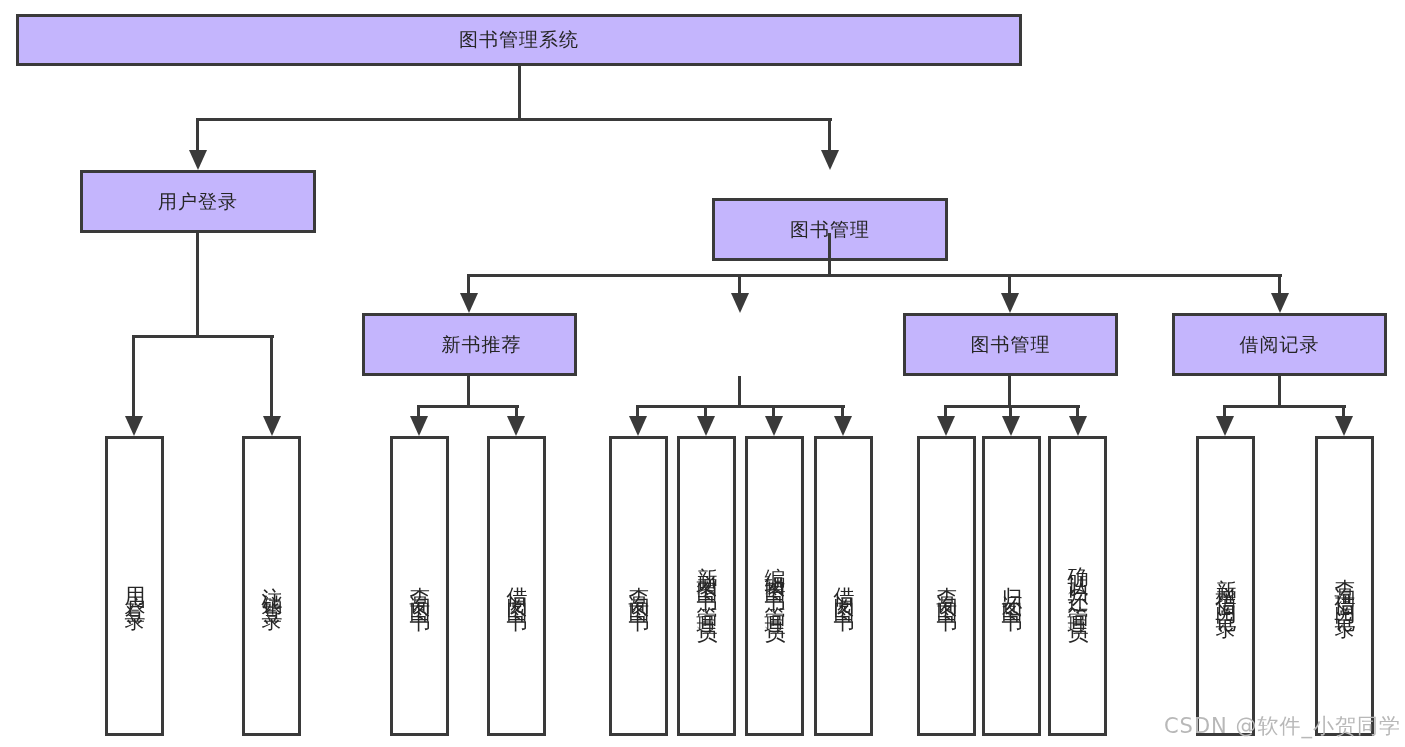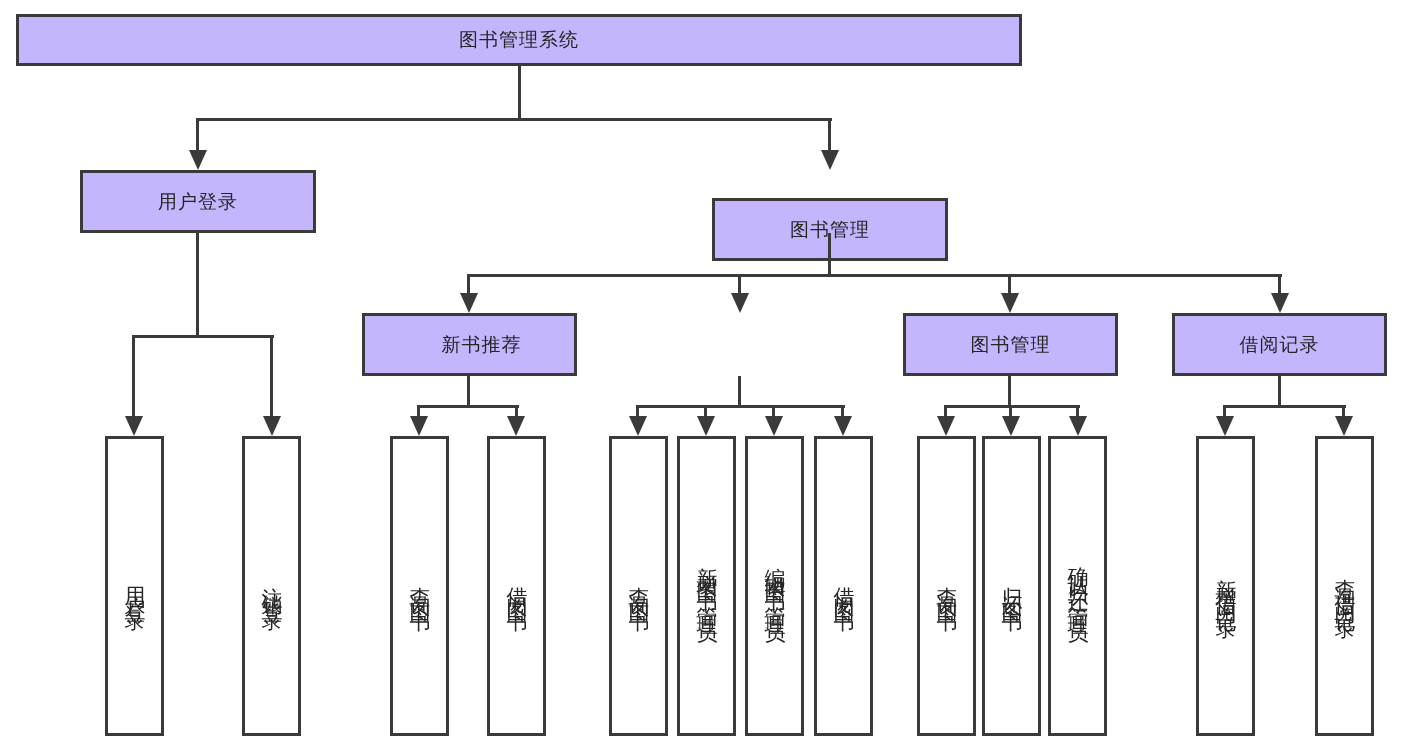--- a/index.html
+++ b/index.html
@@ -182,14 +182,15 @@
   <div class="vbox" style="left:1048px;">
     <span class="vlabel">确认归还（管理员）</span>
   </div>
   <div class="vbox" style="left:1196px;">
     <span class="vlabel">新增借阅记录</span>
   </div>
   <div class="vbox" style="left:1315px;">
     <span class="vlabel">查询借阅记录</span>
   </div>
 
+  <div class="watermark">CSDN @软件_小贺同学</div>
 
 </div>
 
 </body></html>

